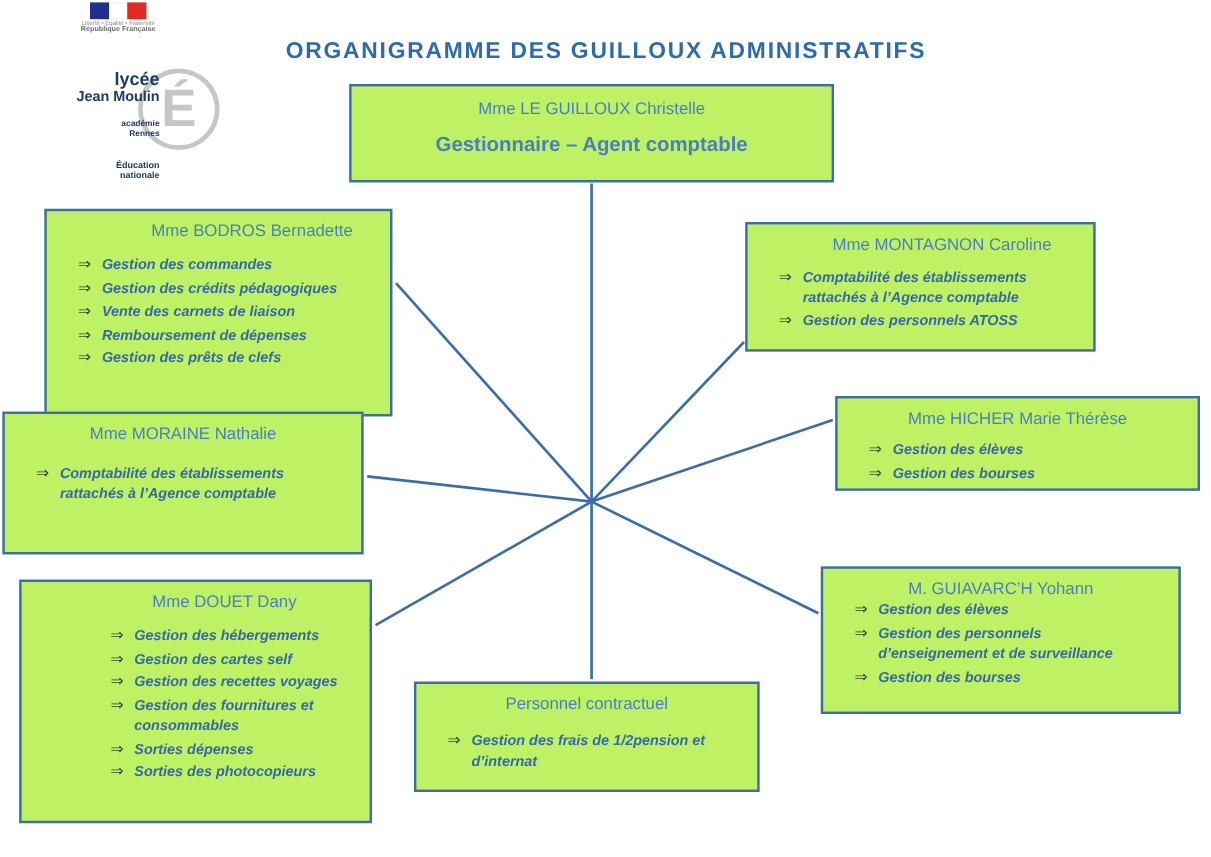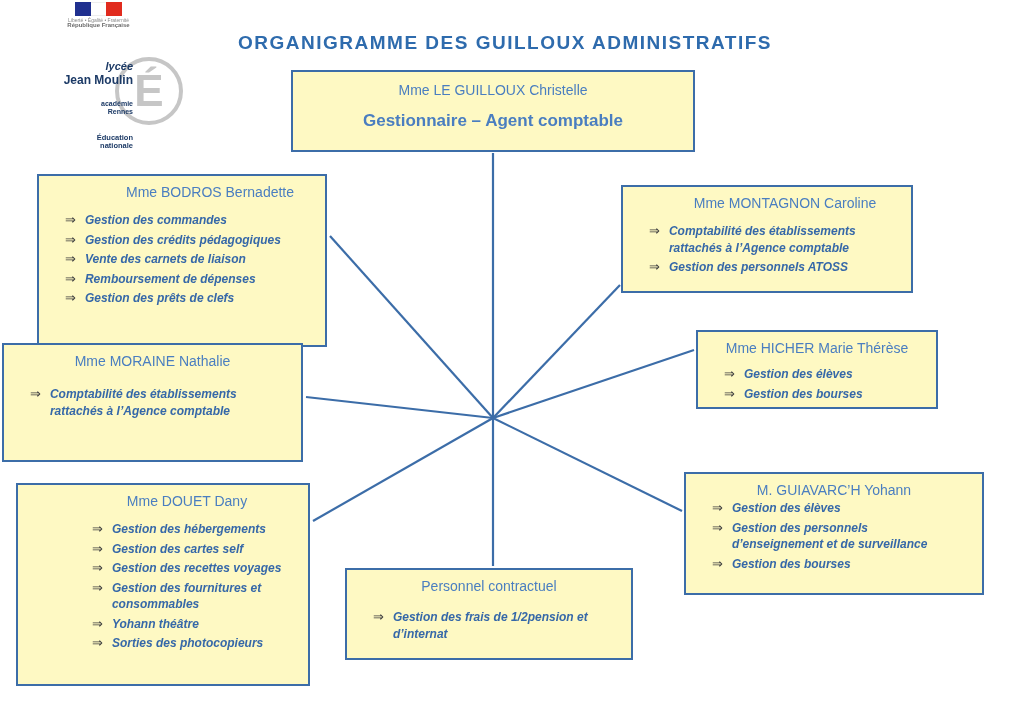--- a/index.html
+++ b/index.html
@@ -22,45 +22,45 @@
   .flag .w{background:#fff;border-top:1px solid #eee;border-bottom:1px solid #eee;}
   .flag .r{background:var(--flag_red);}
   .motto{position:absolute;left:40px;top:17px;width:117px;text-align:center;font-size:5px;color:#8a8a8a;}
   .republic{position:absolute;left:40px;top:22px;width:117px;text-align:center;font-size:6px;font-weight:bold;color:#6b6b6b;}
   .emblem{
     position:absolute;left:115px;top:57px;width:60px;height:60px;border:4px solid var(--watermark_gray);
     border-radius:50%;display:flex;align-items:center;justify-content:center;
     font-size:44px;font-weight:bold;color:var(--watermark_gray);z-index:1;
   }
   .school{position:absolute;left:20px;top:60px;width:113px;text-align:right;z-index:2;color:var(--logo_navy);}
-  .school .l1{font-size:11px;font-weight:bold;line-height:13px;font-style:italic;}
+  .school .l1{font-size:15px;font-weight:bold;line-height:13px;}
   .school .l2{font-size:12px;font-weight:bold;line-height:14px;}
   .school .ac{margin-top:13px;font-size:7px;font-weight:bold;line-height:8px;}
   .school .mi{margin-top:18px;font-size:7.5px;font-weight:bold;line-height:8px;}
   
   .obox{
-    position:absolute;background:#fef9c3;border:2.5px solid var(--accent_blue);
+    position:absolute;background:#bef264;border:2.5px solid var(--accent_blue);
     box-sizing:border-box;z-index:1;
   }
   .box-name{font-size:14px;color:var(--name_blue);text-align:center;margin-top:8px;padding:0 4px;}
   .box-role{font-size:17px;font-weight:bold;color:var(--name_blue);text-align:center;margin-top:13px;}
   .box-role:empty{display:none;}
   .box-items{margin-top:12px;padding-left:26px;padding-right:6px;}
   .item{display:flex;gap:9px;margin-bottom:3px;}
   .arrow{flex:0 0 auto;font-size:13px;line-height:16px;color:var(--arrow_gray);}
   .item-text{font-size:12px;font-weight:bold;font-style:italic;color:var(--item_blue);line-height:16.5px;}
   #box-leguilloux{left:291px;top:70px;width:404px;height:82px;}
   #box-leguilloux .box-name{margin-top:10px;}
   #box-bodros{left:37px;top:174px;width:290px;height:173px;}
   #box-bodros .box-name{padding-left:60px;}
   #box-montagnon{left:621px;top:185px;width:292px;height:108px;}
   #box-montagnon .box-name{padding-left:40px;}
   #box-moraine{left:2px;top:343px;width:301px;height:119px;}
   #box-moraine .box-items{margin-top:17px;}
-  #box-hicher{left:696px;top:330px;width:242px;height:79px;}
+  #box-hicher{left:696px;top:330px;width:304px;height:79px;}
   #box-hicher .box-items{margin-top:10px;}
   #box-douet{left:16px;top:483px;width:294px;height:203px;padding-left:48px;}
   #box-guiavarch{left:684px;top:472px;width:300px;height:123px;}
   #box-guiavarch .box-items{margin-top:2px;}
   #box-personnel{left:345px;top:568px;width:288px;height:92px;}
   #box-personnel .box-items{margin-top:15px;}
 </style>
 </head>
 <body>
 
@@ -182,21 +182,21 @@
         <div class="item">
           <span class="arrow">⇒</span>
           <span class="item-text">Gestion des recettes voyages</span>
         </div>
         <div class="item">
           <span class="arrow">⇒</span>
           <span class="item-text">Gestion des fournitures et<br>consommables</span>
         </div>
         <div class="item">
           <span class="arrow">⇒</span>
-          <span class="item-text">Yohann théâtre</span>
+          <span class="item-text">Sorties dépenses</span>
         </div>
         <div class="item">
           <span class="arrow">⇒</span>
           <span class="item-text">Sorties des photocopieurs</span>
         </div>
       </div>
   </div>
   <div class="obox" id="box-guiavarch">
     <div class="box-name">M. GUIAVARC’H Yohann</div>
 

